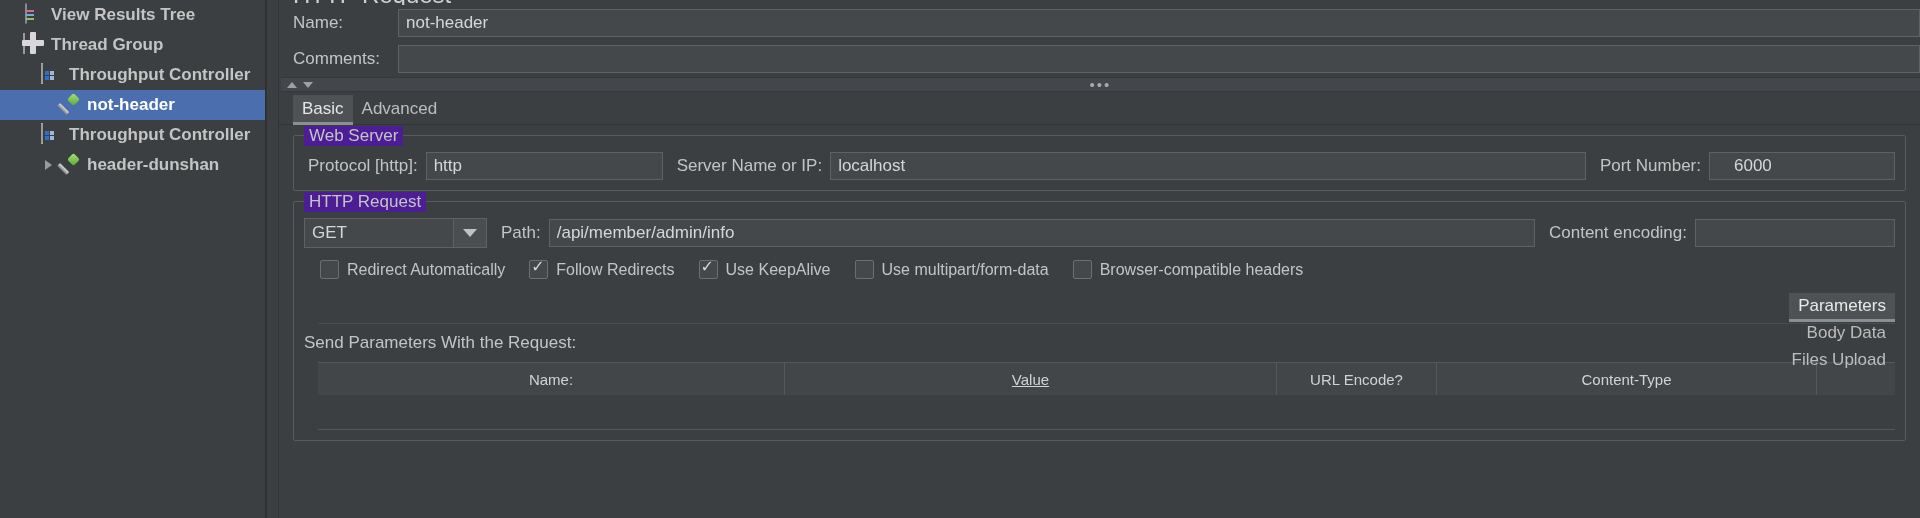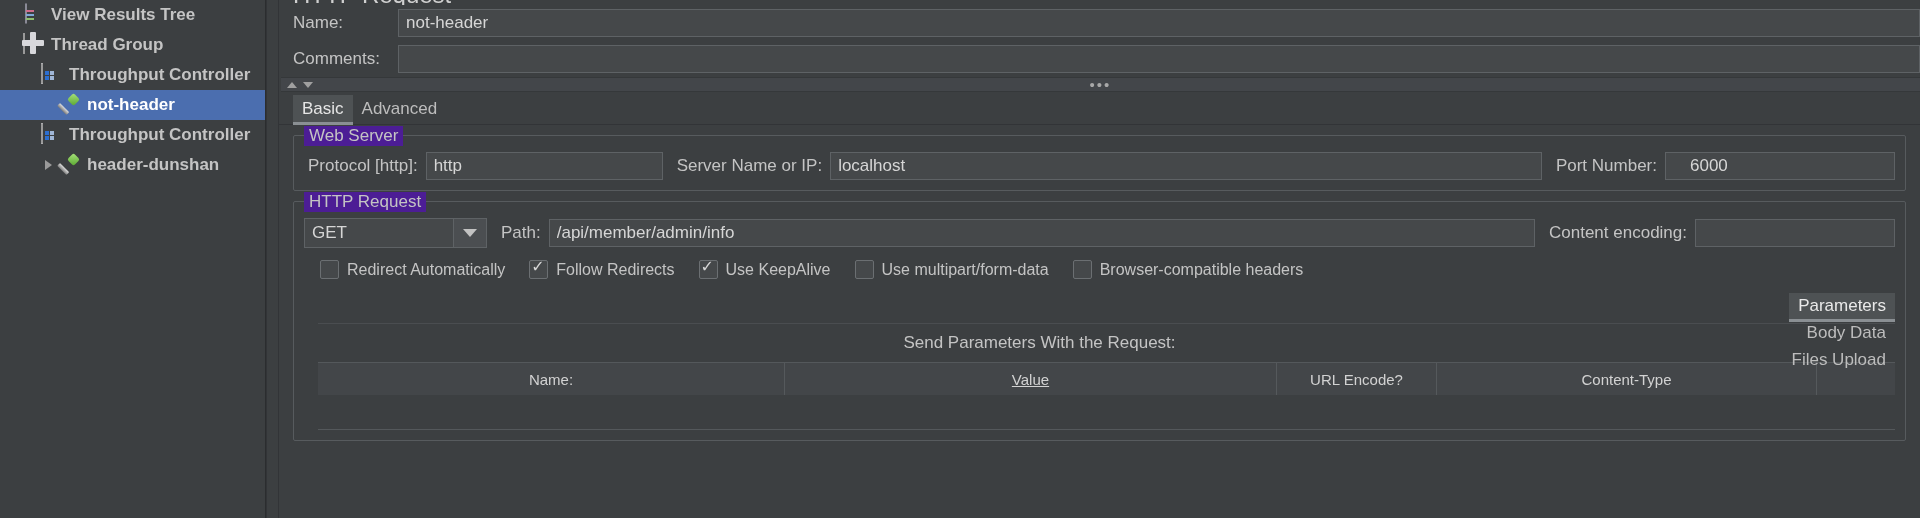--- a/index.html
+++ b/index.html
@@ -368,21 +368,20 @@
     position:absolute; left:0; right:0; bottom:-2px; height: 3px;
     background: #8a8f93;
   }
   .tab2-underline {
     height: 1px;
     background: #4a4d50;
     margin-left: 14px;
   }
 
   .send-params {
-    text-align: center;
     font-size: 17px;
     color: #c4c4c4;
     padding: 9px 0 9px 0;
     margin-right: 120px;
   }
 
   
   .ptable {
     margin-left: 14px;
     border-top: 1px solid #54585b;
@@ -481,21 +480,21 @@
       </div>
 
     <div class="group">
       <div class="group-title">Web Server</div>
       <div class="row">
         <div class="lbl">Protocol [http]:</div>
         <input class="jtextfield" style="width: 237px;" type="text" value="http">
         <div class="lbl" style="padding-left:14px">Server Name or IP:</div>
         <input class="jtextfield grow" type="text" value="localhost" style="">
         <div class="lbl" style="padding-left:14px">Port Number:</div>
-        <input class="jtextfield" style="width: 230px; padding-left: 24px;" type="text" value="6000">
+        <input class="jtextfield" style="width: 186px; padding-left: 24px;" type="text" value="6000">
       </div>
     </div>
 
     <div class="group">
       <div class="group-title">HTTP Request</div>
       <div class="row">
         <div class="combo">
           <div class="value">GET</div>
           <div class="arrowbtn"></div>
         </div>

